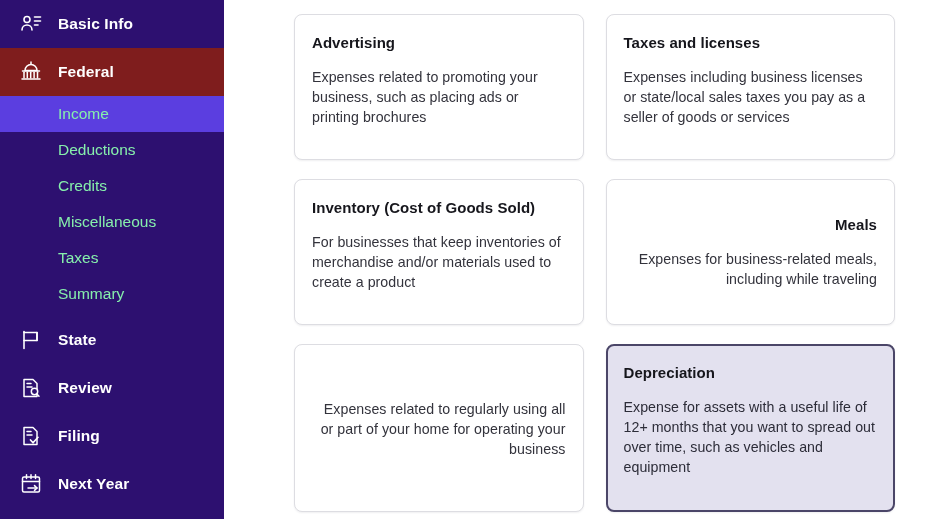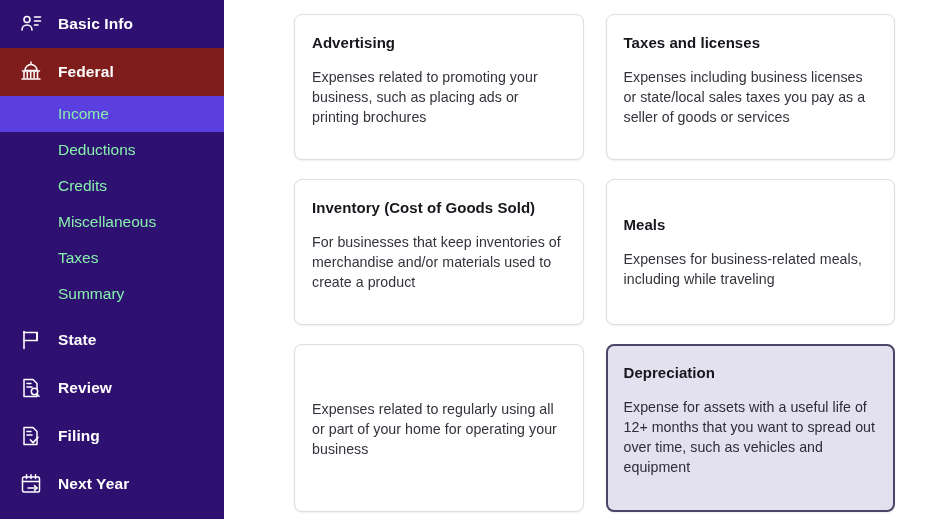--- a/index.html
+++ b/index.html
@@ -101,21 +101,21 @@
     cursor: pointer;
     display: flex;
     flex-direction: column;
     justify-content: flex-start;
   }
 
   .card.row1 { min-height: 146px; }
   .card.row2 { min-height: 146px; }
   .card.row3 { min-height: 168px; }
 
-  .card.centered { justify-content: center; }
+  .card.centered { justify-content: center; text-align: right; }
 
   .card.selected {
     background: #e3e1ef;
     border: 2px solid #4b4668;
     padding: 18px 16px 17px 16px;
   }
 
   .card-title {
     font-size: 15px;
     font-weight: bold;

